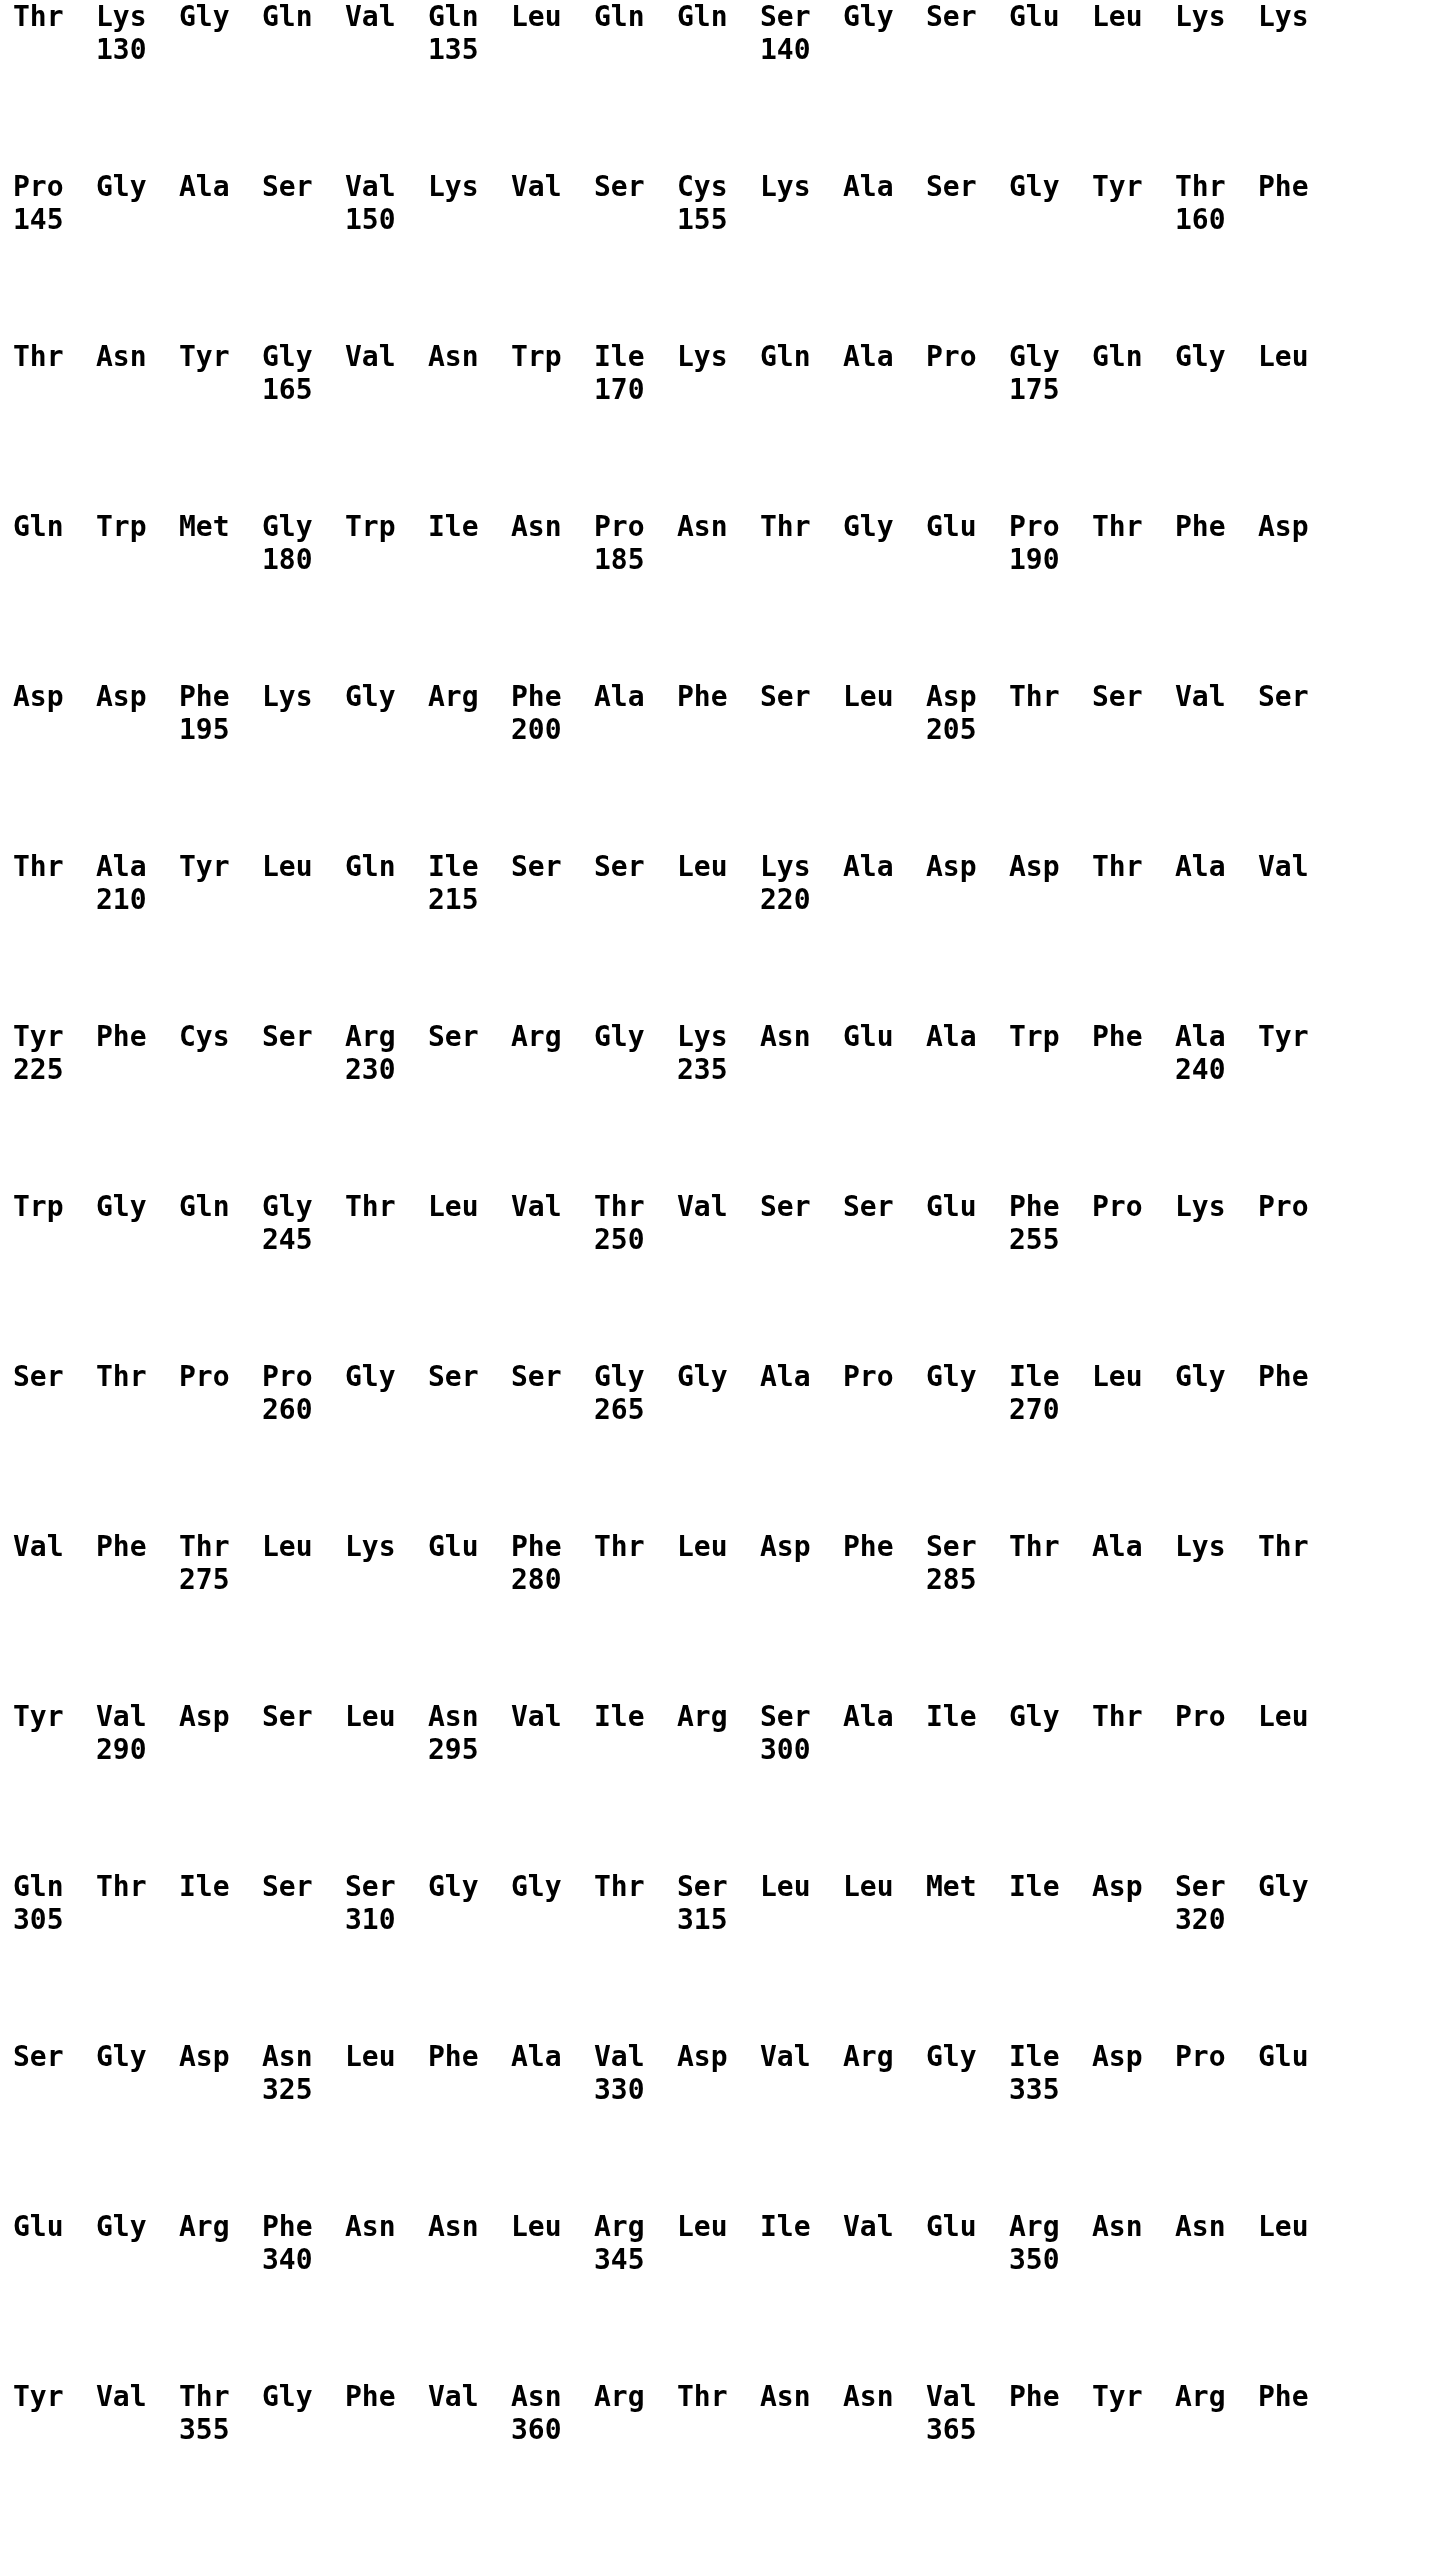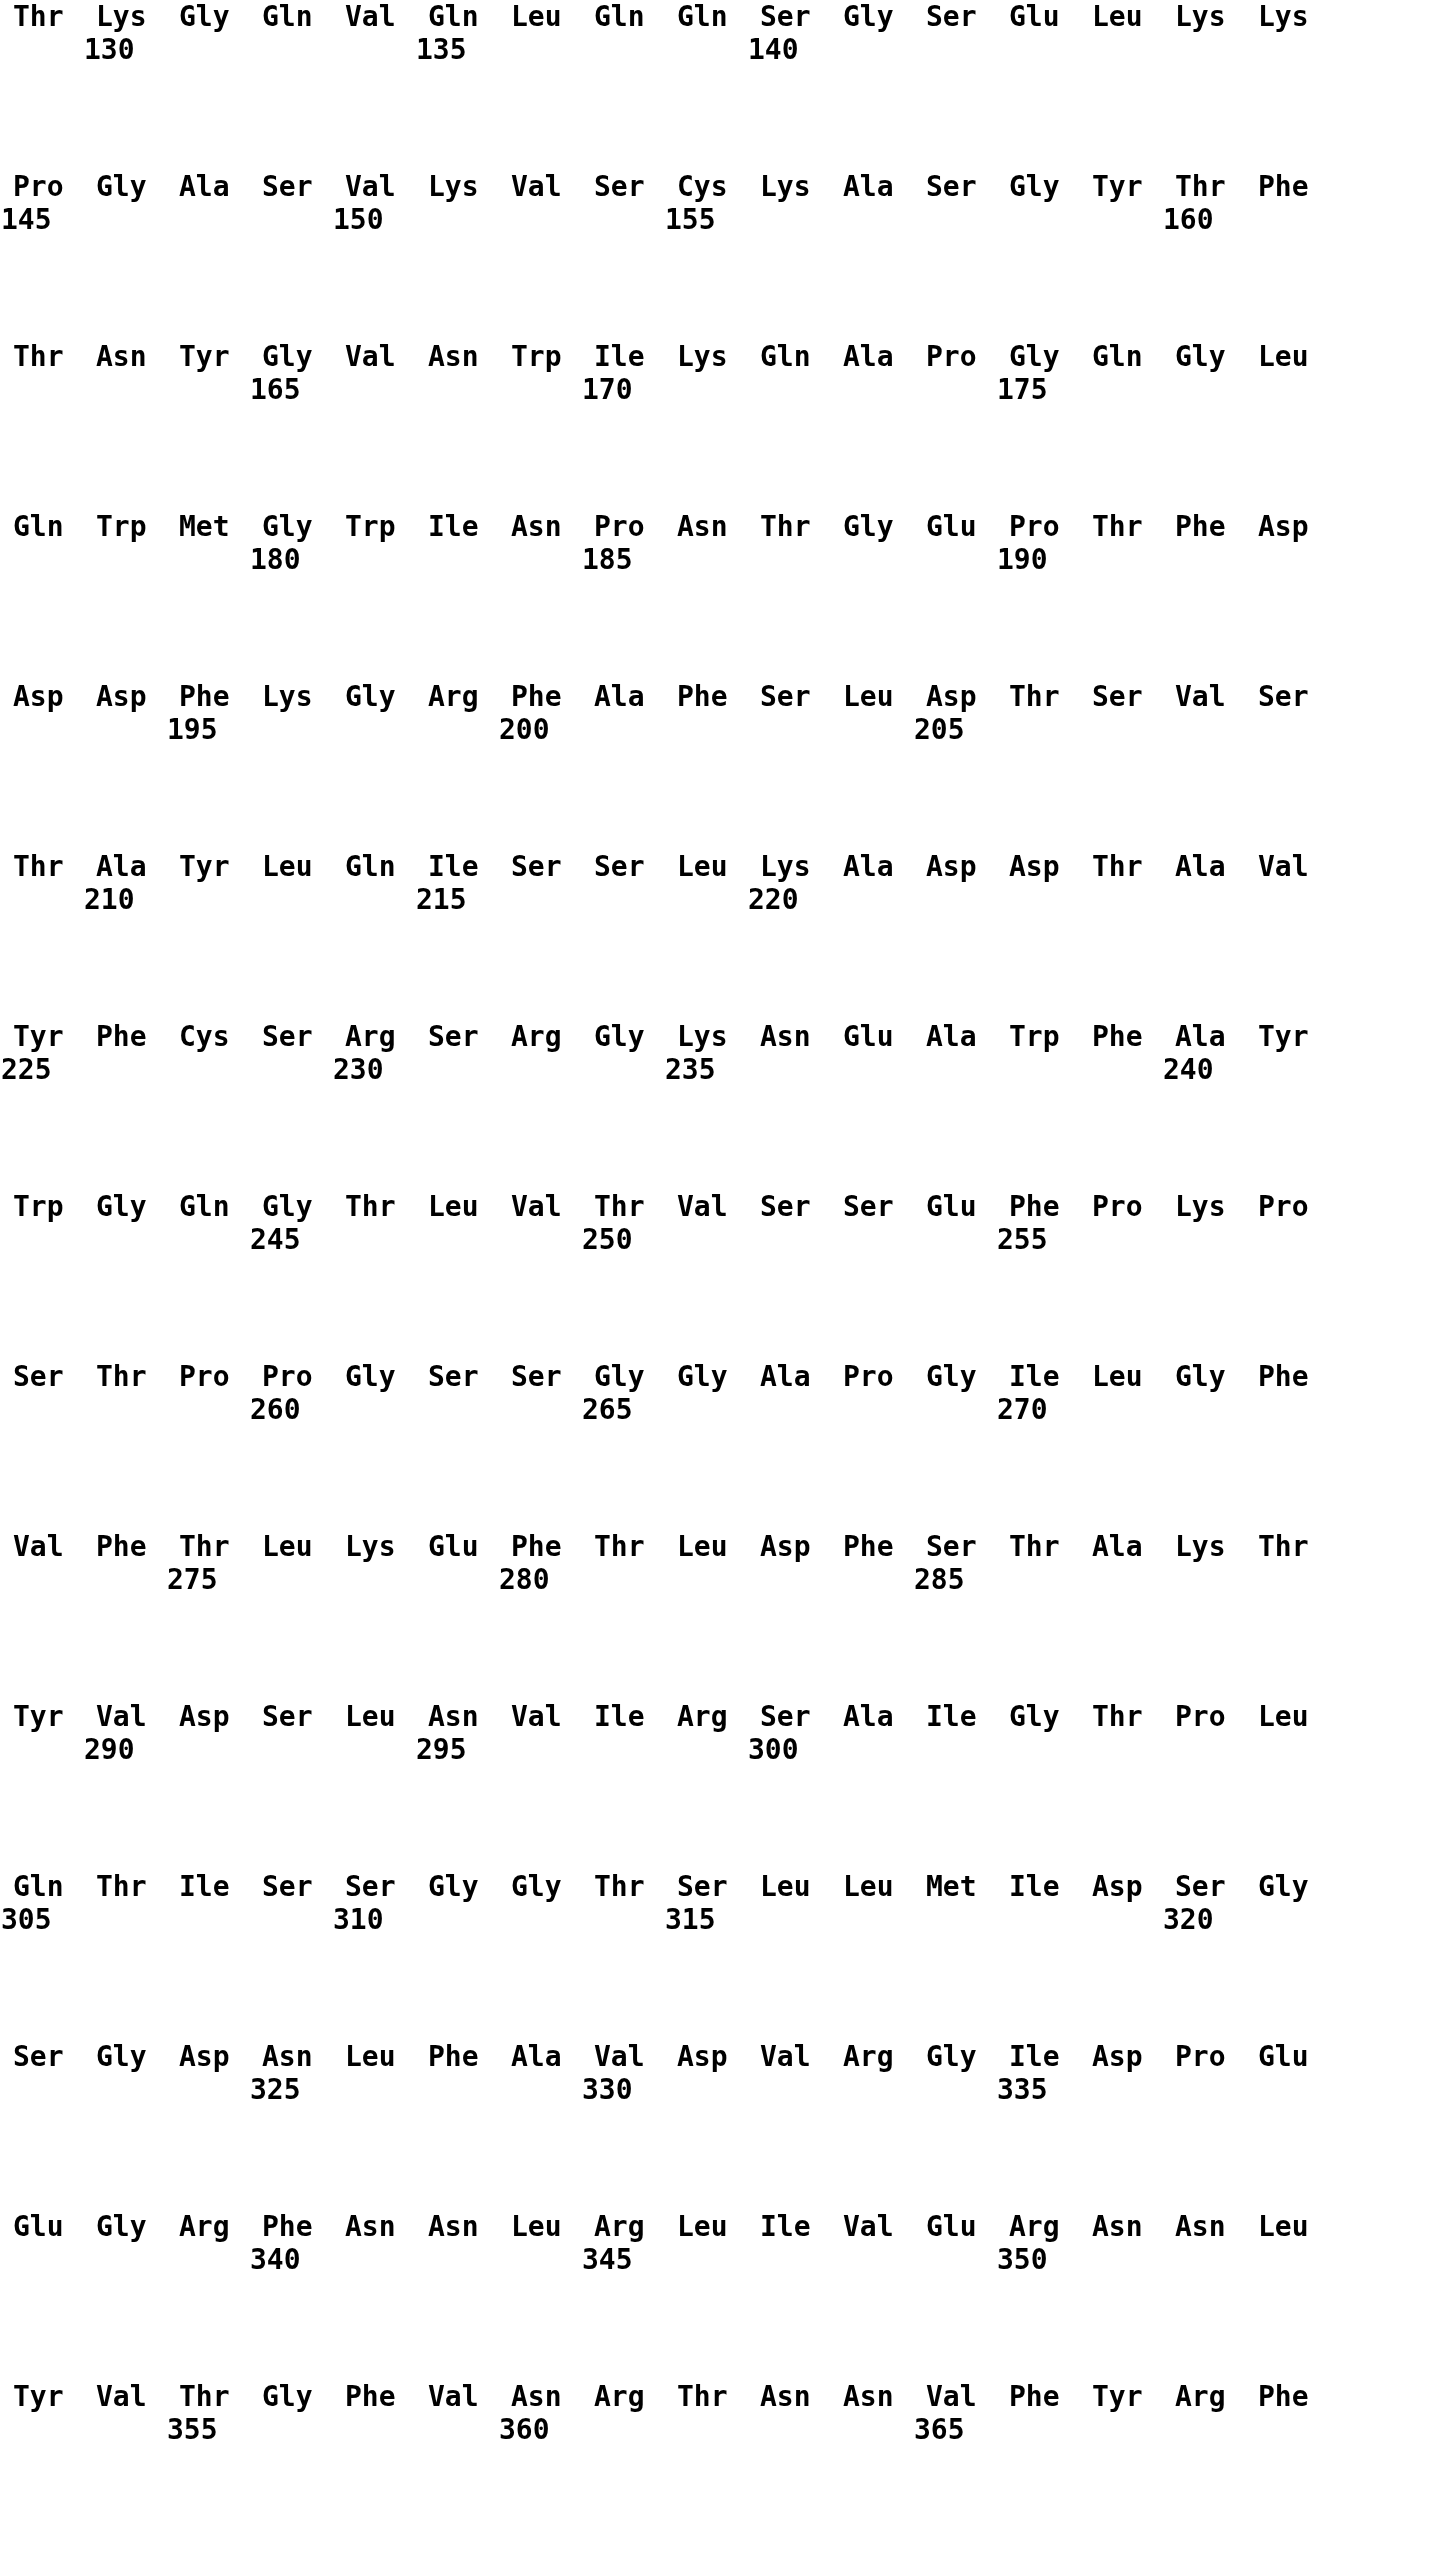--- a/index.html
+++ b/index.html
@@ -34,21 +34,21 @@
     line-height: 33px;
     letter-spacing: 0px;
     padding-left: 13px;
   }
   .number-row {
     display: flex;
     flex-direction: row;
     white-space: pre;
     font-size: 28px;
     line-height: 33px;
-    padding-left: 1px;
+    padding-left: 13px;
   }
   .cell {
     width: 83px;
     min-width: 83px;
     text-align: left;
     font-weight: bold;
   }
   .numcell {
     width: 83px;
     min-width: 83px;

